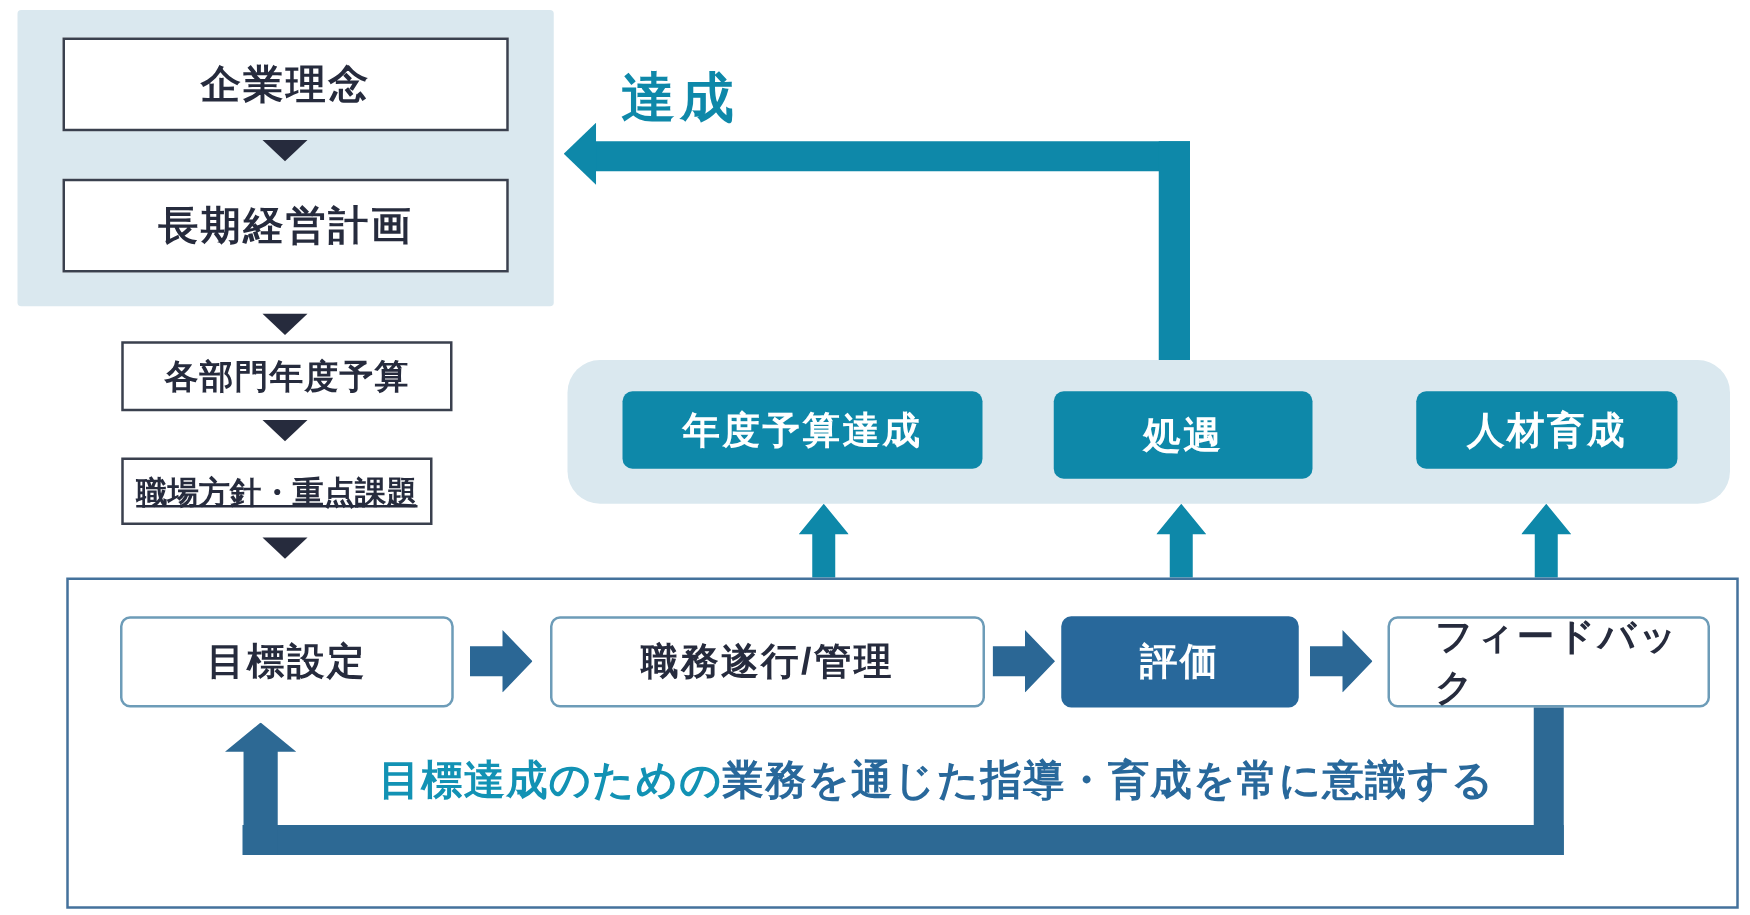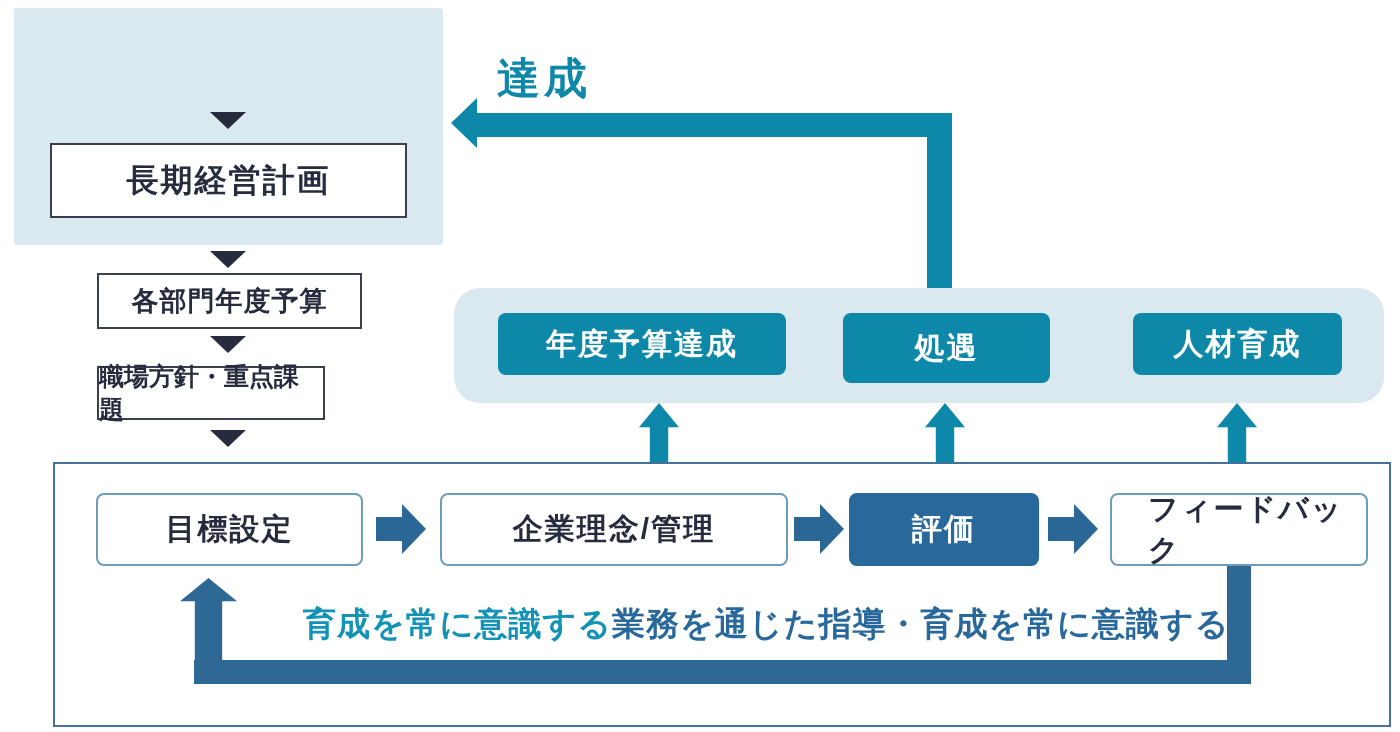--- a/index.html
+++ b/index.html
@@ -35,32 +35,33 @@
   .note .hl{color:#1292b4;}
   .note .rest{color:#28689b;}
 </style>
 </head>
 <body>
 
 <div class="stage">
 
   <div class="abs panel" style="left:14px;top:8px;width:429px;height:237px;border-radius:3px;"></div>
 
+  <div class="abs navy-box" style="left:50px;top:30px;width:357px;height:75px;font-size:32px;">企業理念</div>
 
   <div class="abs tri" style="left:210px;top:112px;"></div>
 
   <div class="abs navy-box" style="left:50px;top:143px;width:357px;height:75px;font-size:32px;">長期経営計画</div>
 
   <div class="abs tri" style="left:210px;top:251px;"></div>
 
   <div class="abs navy-box" style="left:97px;top:273px;width:265px;height:56px;font-size:27px;letter-spacing:1px;">各部門年度予算</div>
 
   <div class="abs tri" style="left:210px;top:336px;"></div>
 
-  <div class="abs navy-box" style="left:97px;top:366px;width:228px;height:54px;font-size:25px;letter-spacing:0px;">職場方針・重点課題</div>
+  <div class="abs navy-box" style="left:97px;top:366px;width:249px;height:54px;font-size:25px;letter-spacing:0px;text-decoration:underline;">職場方針・重点課題</div>
 
   <div class="abs tri" style="left:210px;top:430px;"></div>
 
   <div class="abs achieve" style="left:497px;top:50px;">達成</div>
   <div class="abs teal-bar" style="left:476px;top:113px;width:476px;height:24px;"></div>
   <div class="abs teal-bar" style="left:927px;top:113px;width:25px;height:176px;"></div>
   <div class="abs head-left" style="left:451px;top:98px;width:26px;height:50px;"></div>
 
   <div class="abs panel" style="left:454px;top:288px;width:930px;height:115px;border-radius:26px;"></div>
 
@@ -69,27 +70,27 @@
   <div class="abs teal-box" style="left:1133px;top:313px;width:209px;height:62px;">人材育成</div>
 
   <div class="abs up-arrow" style="left:639px;top:403px;width:40px;height:90px;"></div>
   <div class="abs up-arrow" style="left:925px;top:403px;width:40px;height:90px;"></div>
   <div class="abs up-arrow" style="left:1217px;top:403px;width:40px;height:90px;"></div>
 
   <div class="abs outer" style="left:53px;top:462px;width:1338px;height:265px;"></div>
 
   <div class="abs step" style="left:96px;top:493px;width:267px;height:73px;">目標設定</div>
   <div class="abs right-arrow" style="left:376px;top:504px;width:50px;height:50px;"></div>
-  <div class="abs step" style="left:440px;top:493px;width:348px;height:73px;">企業理念/管理</div>
+  <div class="abs step" style="left:440px;top:493px;width:348px;height:73px;">職務遂行/管理</div>
   <div class="abs right-arrow" style="left:794px;top:504px;width:50px;height:50px;"></div>
   <div class="abs step filled" style="left:849px;top:493px;width:190px;height:73px;">評価</div>
   <div class="abs right-arrow" style="left:1048px;top:504px;width:50px;height:50px;"></div>
   <div class="abs step" style="left:1110px;top:493px;width:258px;height:73px;padding-left:36px;">フィードバック</div>
 
   <div class="abs fb-bar" style="left:1227px;top:566px;width:24px;height:118px;"></div>
   <div class="abs fb-bar" style="left:194px;top:660px;width:1057px;height:24px;"></div>
   <div class="abs fb-up" style="left:180px;top:578px;width:57px;height:106px;"></div>
 
   <div class="abs note" style="left:303px;top:602px;">
-    <span class="hl">育成を常に意識する</span><span class="rest">業務を通じた指導・育成を常に意識する</span>
+    <span class="hl">目標達成のための</span><span class="rest">業務を通じた指導・育成を常に意識する</span>
   </div>
 
 </div>
 
 </body></html>

